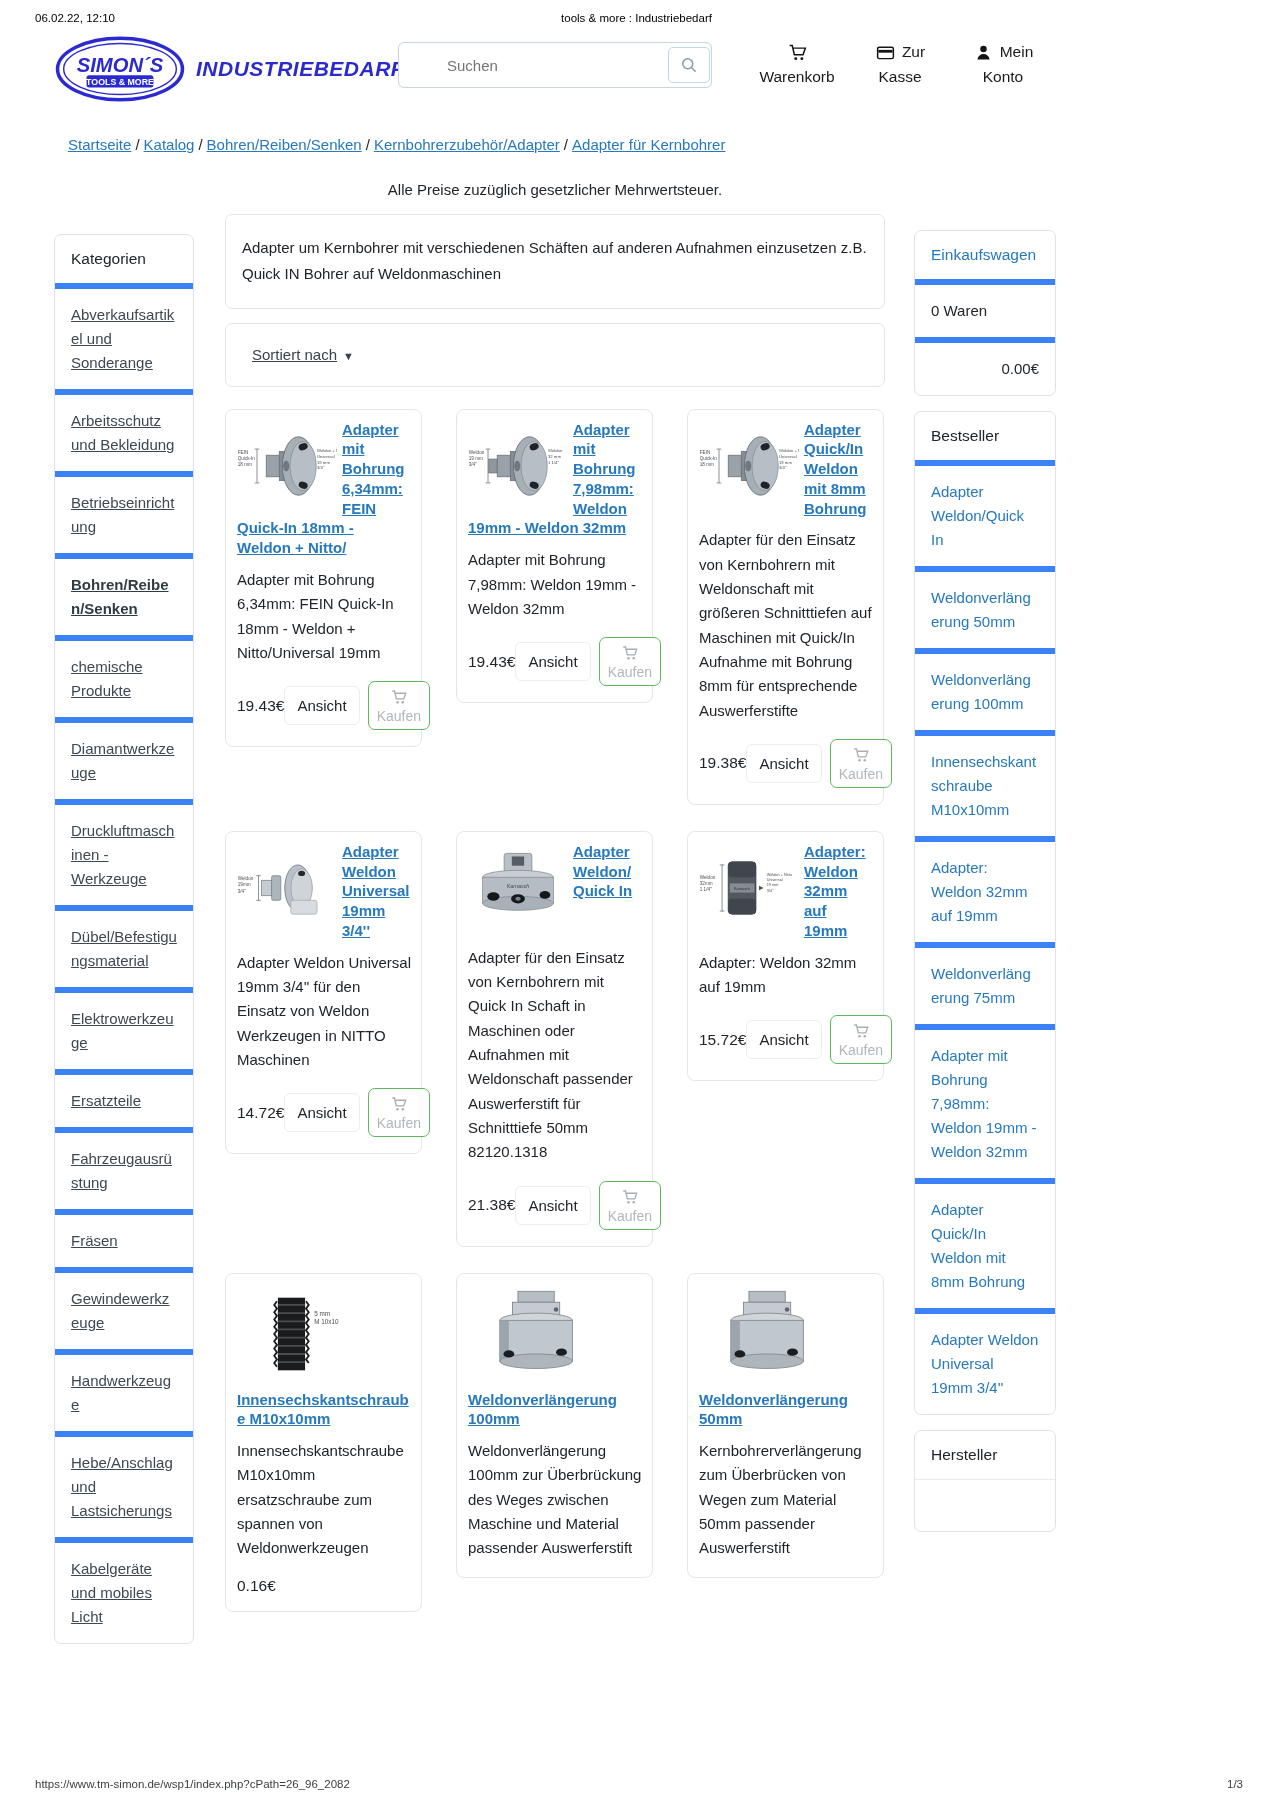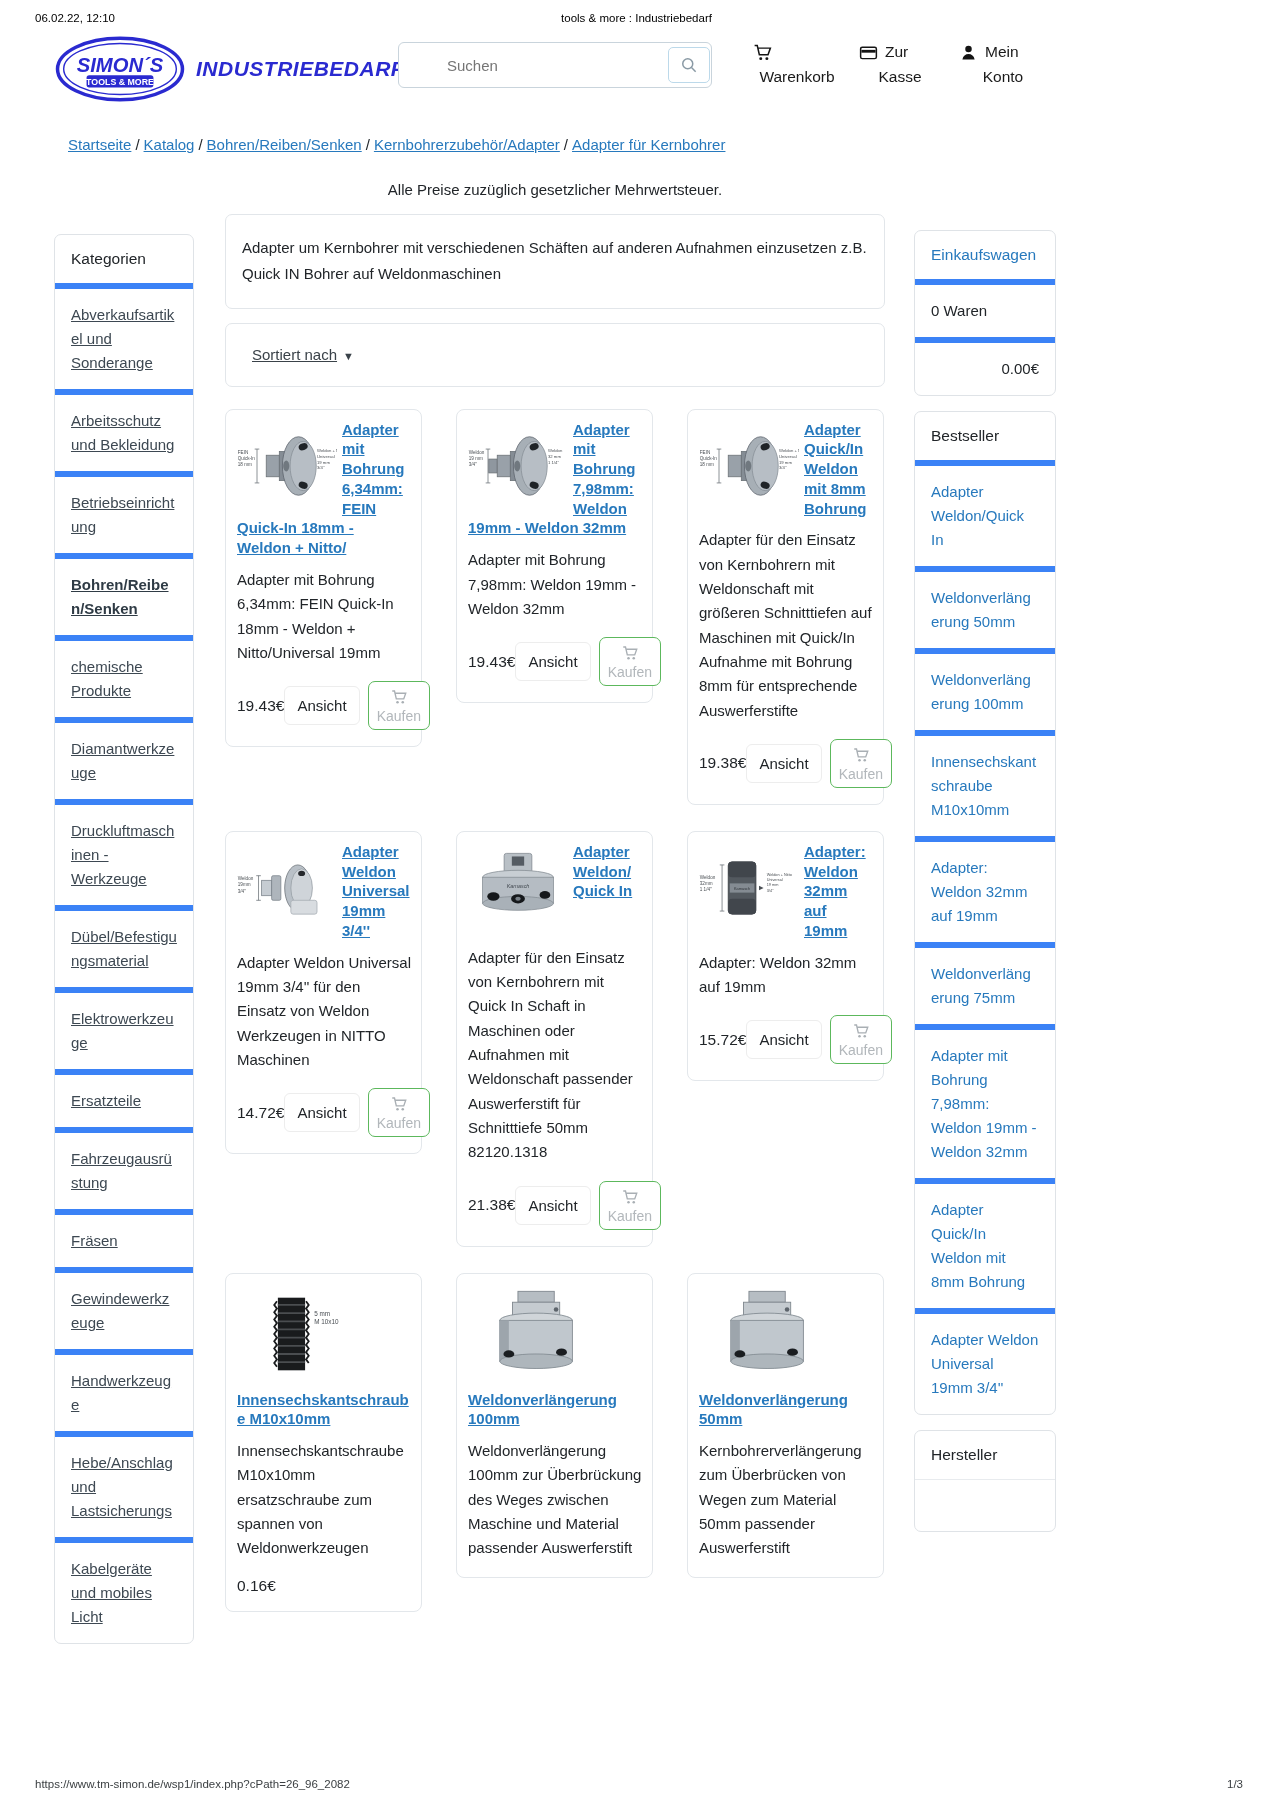--- a/index.html
+++ b/index.html
@@ -13,21 +13,21 @@
   .topbar-center { position:absolute; left:0; right:0; top:12px; text-align:center; }
 
   
   .header { position:relative; height:92px; }
   .logo-wrap { position:absolute; left:54px; top:4px; display:flex; align-items:center; gap:10px; }
   .brand-text { color:#2a2ad0; font-weight:bold; font-style:italic; font-size:21px; letter-spacing:.5px; white-space:nowrap; }
   .search-wrap { position:absolute; left:398px; top:12px; width:314px; height:46px; border:1px solid #c9d4dc; border-radius:6px; background:#fff; display:flex; align-items:center;padding-left:38px; }
   .search-input { flex:1; border:none; outline:none; font-size:15px; padding:0 10px; color:#212529; font-family:inherit; background:transparent; }
   .search-btn { width:42px; height:36px; border:1px solid #bcd9ea; border-radius:5px; background:#fff; margin-right:1px; display:flex; align-items:center; justify-content:center; cursor:pointer; }
   .hdr-action { display:inline-block; text-align:center; font-size:15.5px; color:#1a1a1a; cursor:pointer; }
-  .hdr-action .row1 { display:flex; align-items:center; gap:6px; height:24px; }
+  .hdr-action .row1 { display:flex; align-items:center; justify-content:center; gap:6px; height:24px; }
   .hdr-action .row2 { margin-top:4px; }
   .act-cart { position:absolute; left:752px; top:10px; width:90px; }
   .act-kasse { position:absolute; left:858px; top:10px; width:84px; }
   .act-konto { position:absolute; left:958px; top:10px; width:90px; }
   .icon16 { width:21px; height:21px; color:#141414; }
 
   
   .breadcrumb { margin:14px 0 0 68px; font-size:15px; }
   .bc-link { color:#2779bd; text-decoration:underline; cursor:pointer; }
   .bc-sep { color:#212529; padding:0 4px; }

